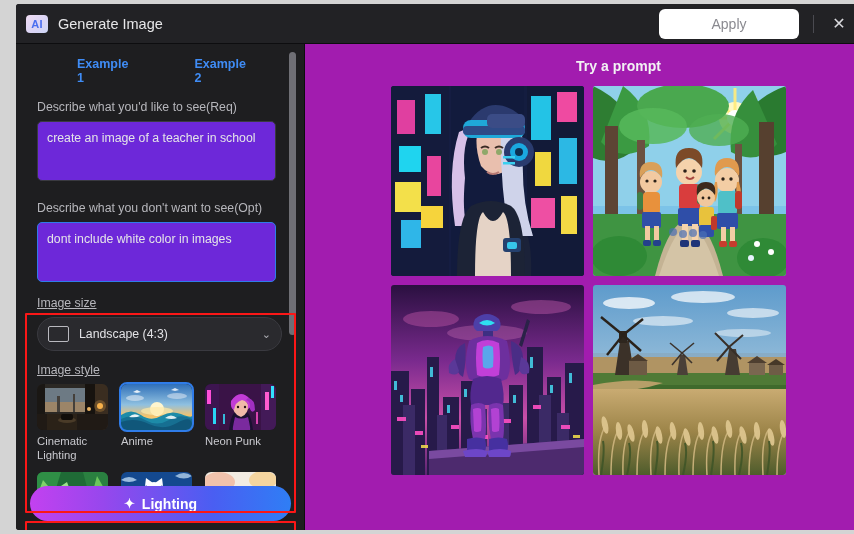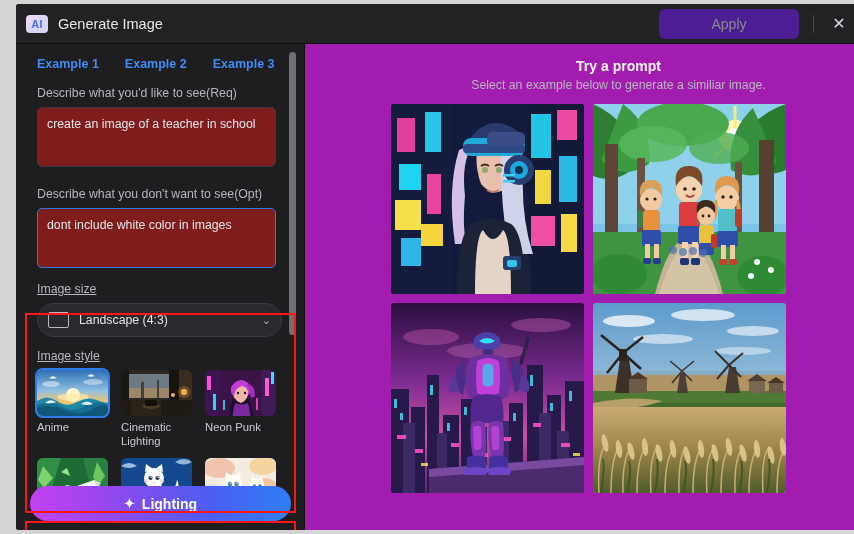--- a/index.html
+++ b/index.html
@@ -31,21 +31,21 @@
     display: flex; align-items: center; justify-content: center;
     font-size: 11px; font-weight: bold; color: #4a6ef0;
     letter-spacing: .3px; flex: 0 0 auto;
   }
   .win-title {
     margin-left: 10px; color: #e6e6e8; font-size: 14.5px;
   }
   .titlebar-right { margin-left: auto; display: flex; align-items: center; }
   .apply-btn {
     width: 140px; height: 30px; border-radius: 6px;
-    background: #4c1d95; border: none;
+    background: #ffffff; border: none;
     color: #8a8a90; font-size: 14px;
     font-family: inherit;
     display: flex; align-items: center; justify-content: center;
   }
   .tb-sep { width: 1px; height: 18px; background: #4a4a50; margin: 0 12px 0 14px; }
   .close-btn {
     width: 26px; height: 26px; margin-right: 4px;
     display: flex; align-items: center; justify-content: center;
     color: #d8d8dc;
   }
@@ -62,25 +62,25 @@
     position: absolute; right: 4px; top: 4px; bottom: 110px;
     width: 7px; background: transparent;
   }
   .scrollbar-thumb {
     position: absolute; right: 4px; top: 4px;
     width: 7px; height: 283px; border-radius: 4px;
     background: #6f6f75;
   }
   .left-inner { padding: 13px 18px 0 21px; }
   .examples { display: flex; gap: 26px; margin-bottom: 15px; }
-  .example-link { color: #3f8cf5; font-size: 12.5px; font-weight: bold; }
+  .example-link { color: #3f8cf5; font-size: 12.5px; font-weight: bold; margin-left: 40px; }
   .field-label { color: #b6b6bb; font-size: 12.3px; margin-bottom: 7px; }
   .txtarea {
     width: 239px; height: 60px;
-    background: #7f1d1d;
+    background: #6d28d9;
     border: 1px solid #3a3a40; border-radius: 5px;
     color: #e4e4e8; font-size: 12.3px;
     font-family: inherit;
     padding: 8px 9px; resize: none; outline: none;
     line-height: 1.35;
   }
   .txtarea.focused { border: 1px solid #2f7ce8; }
   .spacer-a { height: 16px; }
   .spacer-b { height: 10px; }
   
@@ -180,20 +180,43 @@
         <div class="sec-label">Image size</div>
         <div class="size-select">
           <div class="size-icon"></div>
           <div class="size-text">Landscape (4:3)</div>
           <div class="chev">⌄</div>
         </div>
 
         <div class="sec-label" style="margin-top:12px">Image style</div>
 
         <div class="style-grid">
+
+          <div class="style-cell">
+            <div class="thumb">
+              <svg viewBox="0 0 71 46" preserveAspectRatio="none">
+                <rect width="71" height="46" fill="#2b2824"></rect>
+                <rect x="8" y="4" width="40" height="24" fill="#6d7a84"></rect>
+                <rect x="8" y="18" width="40" height="10" fill="#b08a5c" opacity=".7"></rect>
+                <rect x="0" y="0" width="8" height="46" fill="#1a1714"></rect>
+                <rect x="48" y="0" width="10" height="46" fill="#17130f"></rect>
+                <rect x="58" y="0" width="13" height="46" fill="#3a2d20"></rect>
+                <rect x="0" y="30" width="71" height="16" fill="#201a15"></rect>
+                <rect x="10" y="30" width="30" height="16" fill="#2e2419" opacity=".8"></rect>
+                <circle cx="63" cy="22" r="3" fill="#ffb64d" opacity=".95"></circle>
+                <circle cx="63" cy="22" r="6" fill="#ffb64d" opacity=".25"></circle>
+                <circle cx="52" cy="25" r="2" fill="#ffc46b" opacity=".9"></circle>
+                <ellipse cx="30" cy="36" rx="9" ry="3" fill="#4a3b28"></ellipse>
+                <rect x="24" y="30" width="12" height="6" rx="2" fill="#120e0a"></rect>
+                <rect x="20" y="12" width="3" height="16" fill="#45403a"></rect>
+                <rect x="36" y="10" width="2" height="18" fill="#45403a"></rect>
+              </svg>
+            </div>
+            <div class="style-name">Cinematic Lighting</div>
+          </div>
 
           <div class="style-cell">
             <div class="thumb selected">
               <svg viewBox="0 0 71 46" preserveAspectRatio="none">
                 <defs>
                   <linearGradient id="sky1" x1="0" y1="0" x2="0" y2="1">
                     <stop offset="0" stop-color="#2f6fb8"></stop>
                       <stop offset=".45" stop-color="#8fc0e0"></stop>
                     <stop offset=".7" stop-color="#f6c36a"></stop>
                       <stop offset="1" stop-color="#f0e2a8"></stop>
@@ -212,43 +235,20 @@
                 <ellipse cx="14" cy="14" rx="9" ry="3" fill="#e9eef5" opacity=".55"></ellipse>
                 <ellipse cx="56" cy="12" rx="10" ry="3" fill="#e9eef5" opacity=".5"></ellipse>
               </svg>
             </div>
             <div class="style-name">Anime</div>
           </div>
 
           <div class="style-cell">
             <div class="thumb">
               <svg viewBox="0 0 71 46" preserveAspectRatio="none">
-                <rect width="71" height="46" fill="#2b2824"></rect>
-                <rect x="8" y="4" width="40" height="24" fill="#6d7a84"></rect>
-                <rect x="8" y="18" width="40" height="10" fill="#b08a5c" opacity=".7"></rect>
-                <rect x="0" y="0" width="8" height="46" fill="#1a1714"></rect>
-                <rect x="48" y="0" width="10" height="46" fill="#17130f"></rect>
-                <rect x="58" y="0" width="13" height="46" fill="#3a2d20"></rect>
-                <rect x="0" y="30" width="71" height="16" fill="#201a15"></rect>
-                <rect x="10" y="30" width="30" height="16" fill="#2e2419" opacity=".8"></rect>
-                <circle cx="63" cy="22" r="3" fill="#ffb64d" opacity=".95"></circle>
-                <circle cx="63" cy="22" r="6" fill="#ffb64d" opacity=".25"></circle>
-                <circle cx="52" cy="25" r="2" fill="#ffc46b" opacity=".9"></circle>
-                <ellipse cx="30" cy="36" rx="9" ry="3" fill="#4a3b28"></ellipse>
-                <rect x="24" y="30" width="12" height="6" rx="2" fill="#120e0a"></rect>
-                <rect x="20" y="12" width="3" height="16" fill="#45403a"></rect>
-                <rect x="36" y="10" width="2" height="18" fill="#45403a"></rect>
-              </svg>
-            </div>
-            <div class="style-name">Cinematic Lighting</div>
-          </div>
-
-          <div class="style-cell">
-            <div class="thumb">
-              <svg viewBox="0 0 71 46" preserveAspectRatio="none">
                 <rect width="71" height="46" fill="#2a1038"></rect>
                 <rect x="0" y="0" width="14" height="46" fill="#3d1550"></rect>
                 <rect x="2" y="6" width="4" height="14" fill="#ff4fd8"></rect>
                 <rect x="8" y="24" width="3" height="16" fill="#29d6f5"></rect>
                 <rect x="56" y="0" width="15" height="46" fill="#431a58"></rect>
                 <rect x="60" y="8" width="4" height="18" fill="#ff5bd0"></rect>
                 <rect x="66" y="2" width="3" height="12" fill="#32e0ff"></rect>
                 <rect x="14" y="0" width="42" height="46" fill="#3a1347"></rect>
                 <path d="M24 46 q2-20 12-22 10 2 12 22Z" fill="#1b1030"></path>
                 <path d="M28 20 q7-12 15 0 1 10-7 13-9-3-8-13Z" fill="#f0b9a8"></path>
@@ -346,21 +346,20 @@
       <div class="gen-wrap">
         <button class="gen-btn">
           <span class="spark">✦</span>
           <span>Lighting</span>
         </button>
       </div>
     </div>
 
     <div class="right">
       <div class="right-title">Try a prompt</div>
-      <div class="right-sub">Select an example below to generate a similiar image.</div>
 
       <div class="gallery">
 
         <div class="gal-cell">
           <svg viewBox="0 0 193 190" preserveAspectRatio="none">
             <rect width="193" height="190" fill="#0d1430"></rect>
             <rect x="0" y="0" width="60" height="190" fill="#141b3c"></rect>
             <rect x="133" y="0" width="60" height="190" fill="#121a38"></rect>
             <rect x="6" y="14" width="18" height="34" fill="#e03fa0"></rect>
             <rect x="8" y="60" width="22" height="26" fill="#1fd4ef"></rect>

